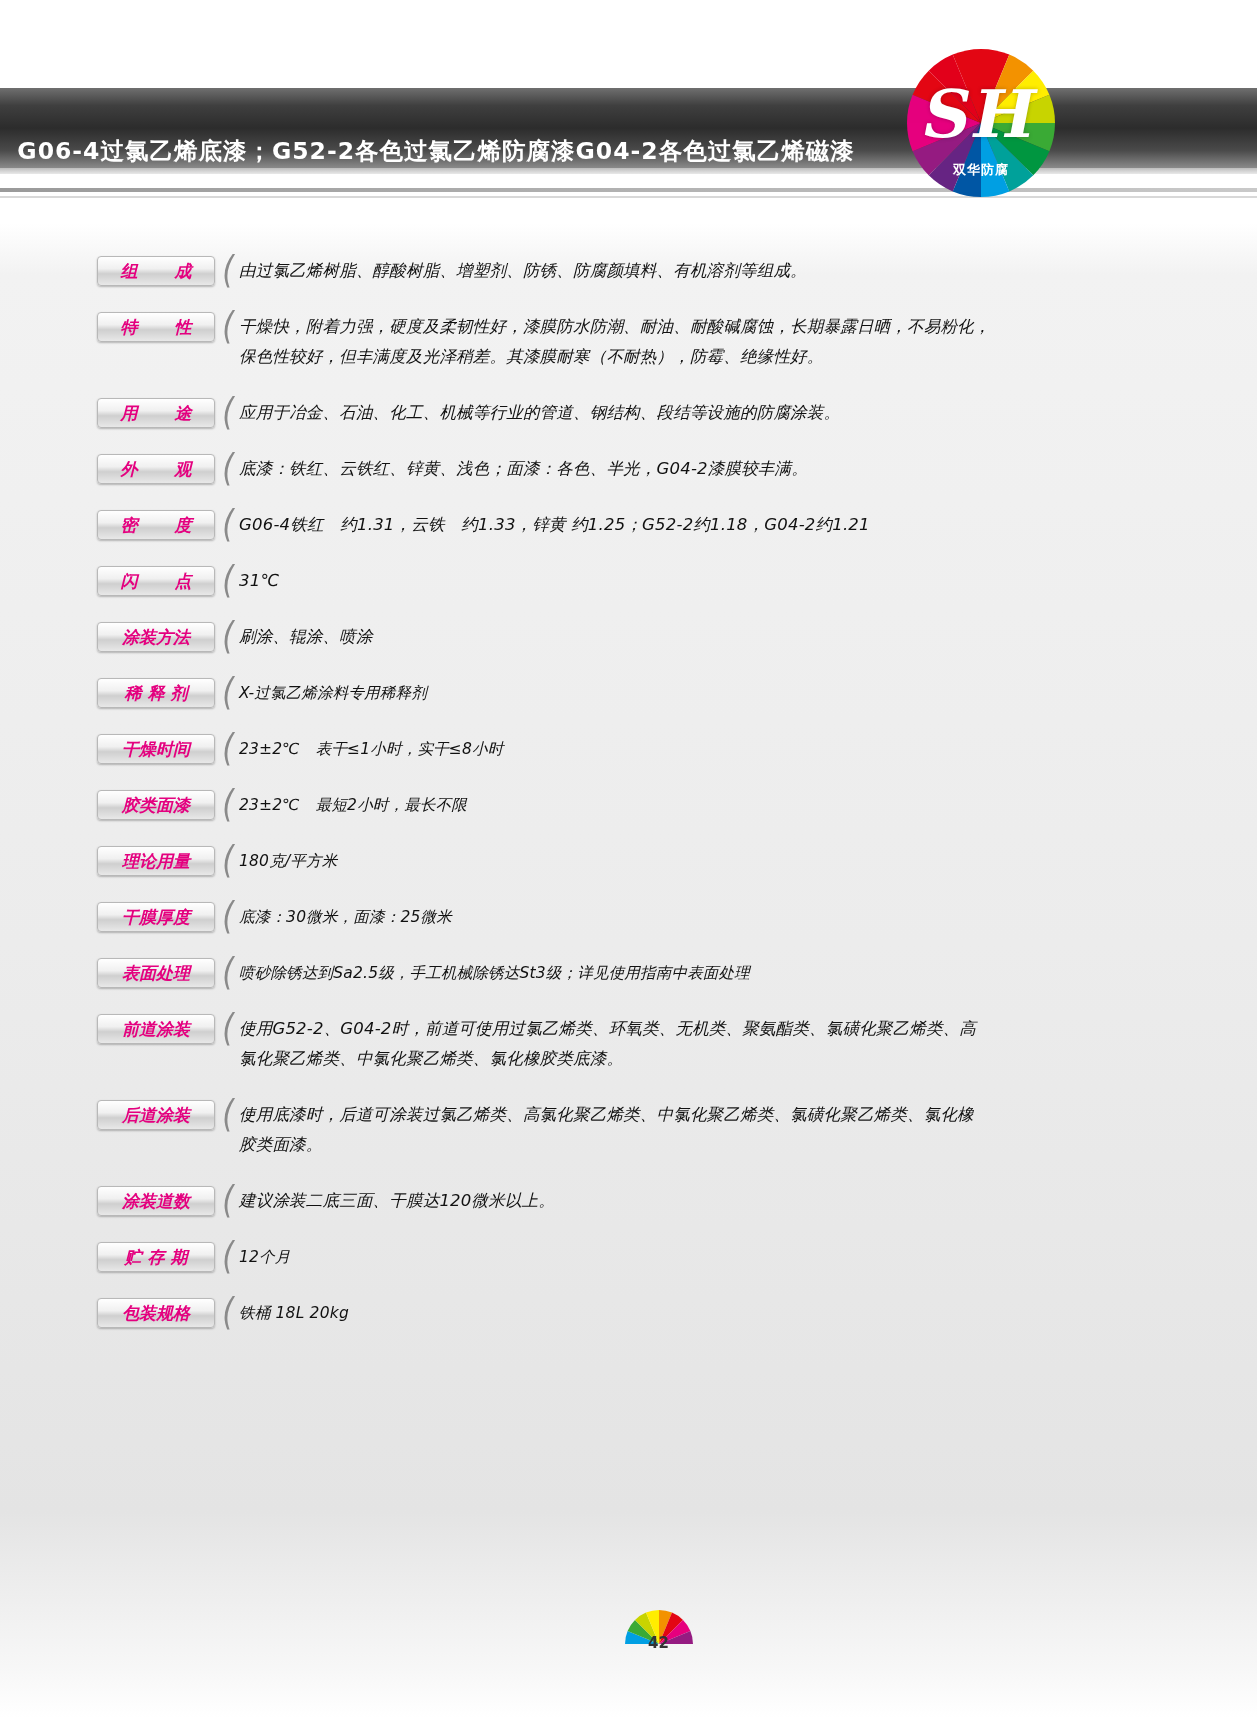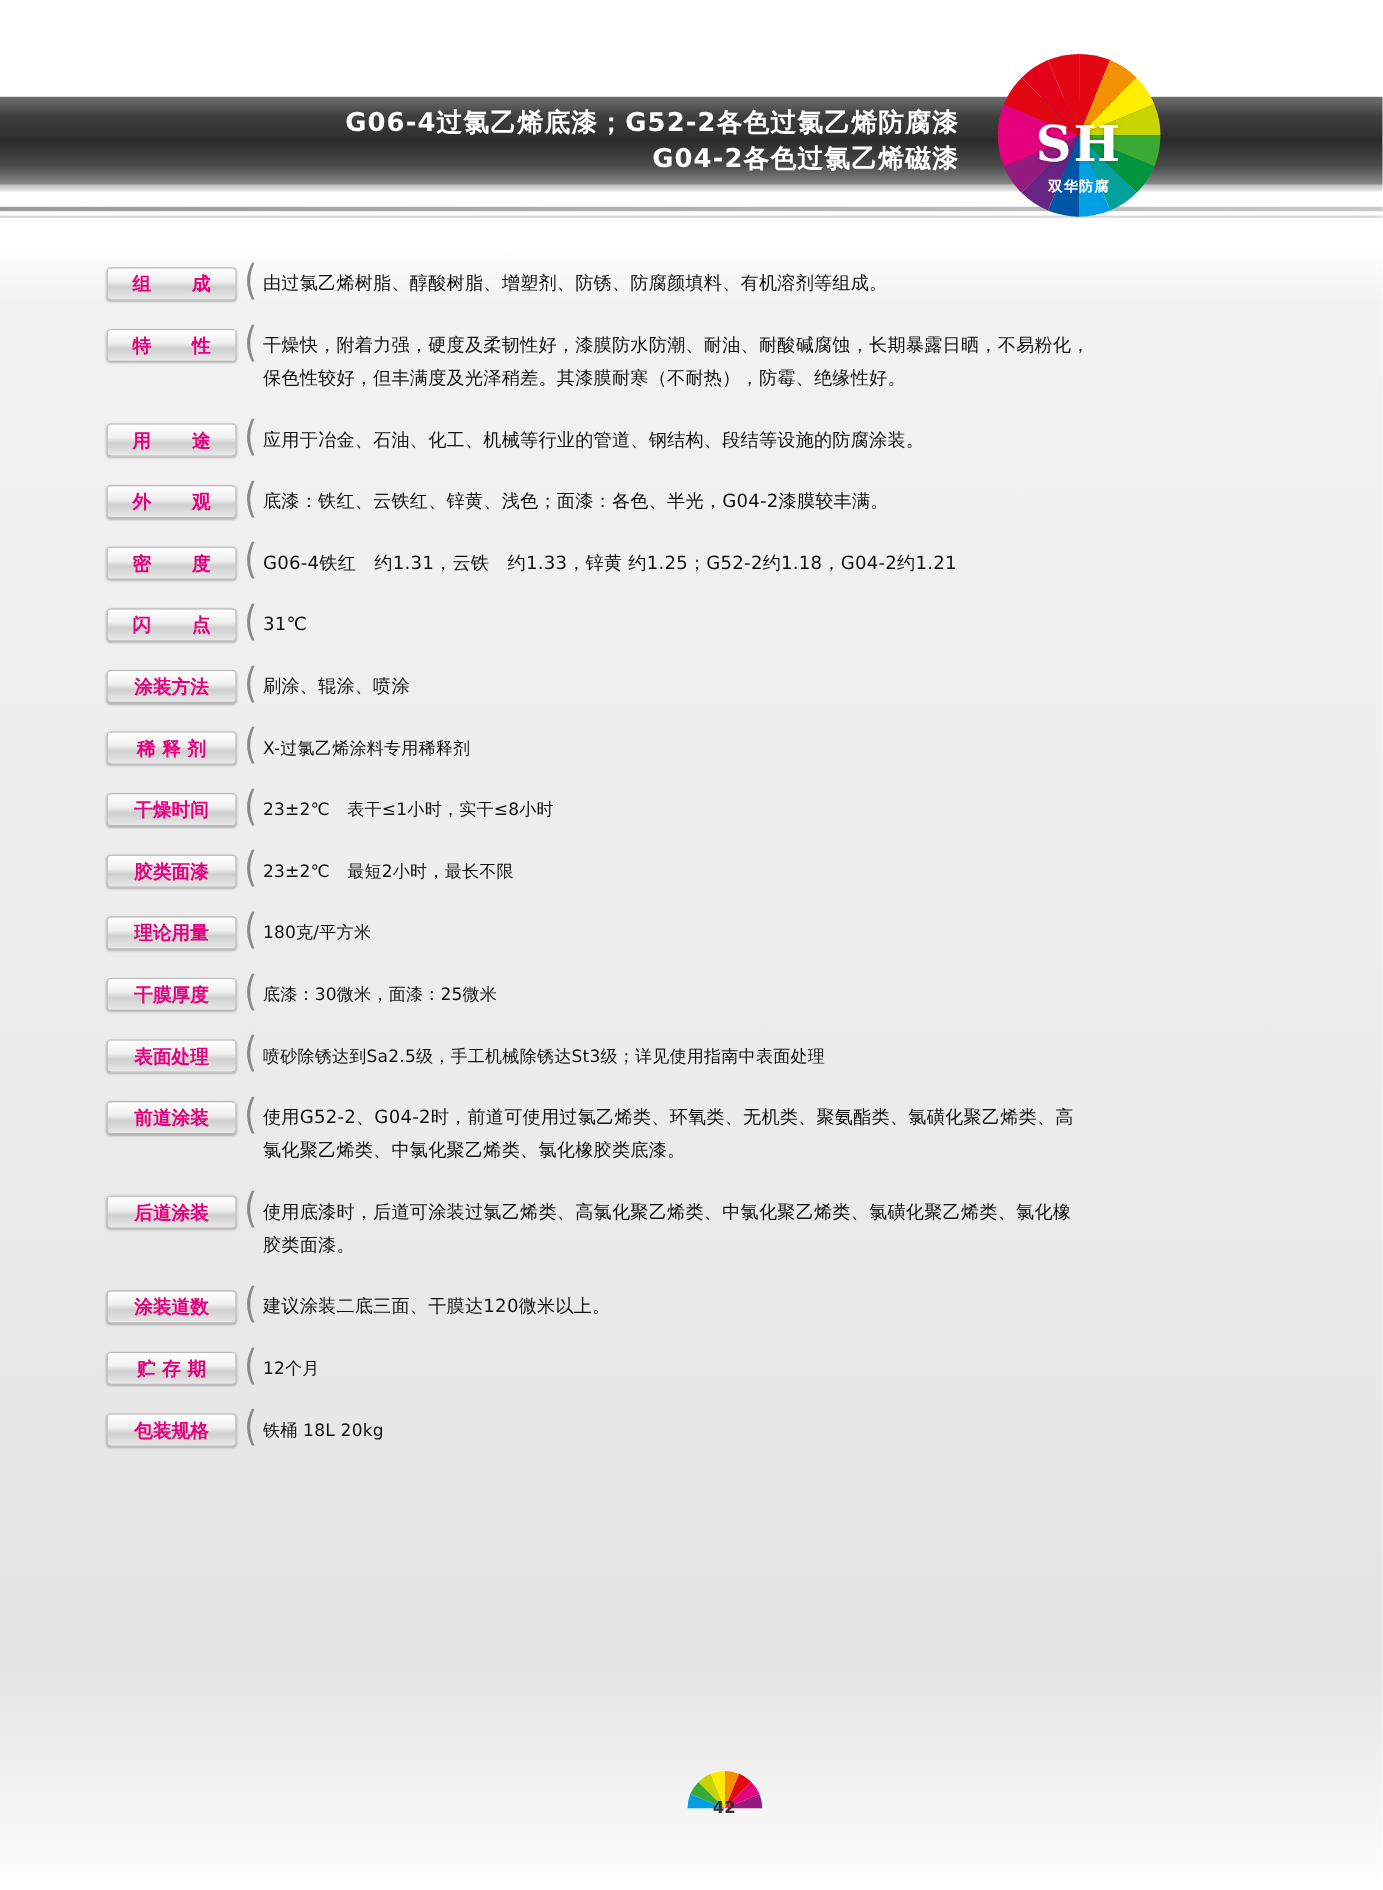--- a/index.html
+++ b/index.html
@@ -22,56 +22,56 @@
   .header-bar{
     position:absolute;left:0;top:0;width:1257px;height:80px;
     background:linear-gradient(to bottom,#6f6f6f 0%,#3f3f3f 22%,#2c2c2c 50%,#4a4a4a 78%,#8a8a8a 100%);
   }
   .header-bar:after{
     content:"";position:absolute;left:0;right:0;bottom:-6px;height:6px;
     background:linear-gradient(to bottom,#bdbdbd,#e9e9e9);
   }
   .header-title{
     position:absolute;left:0;top:0;width:900px;height:80px;
-    display:flex;flex-direction:column;justify-content:center;align-items:flex-end;
+    display:flex;flex-direction:row;justify-content:center;align-items:flex-end;
     color:#ffffff;font-weight:bold;font-size:23.5px;letter-spacing:1px;
     line-height:33px;text-align:right;padding-right:28px;box-sizing:border-box;
   }
   .header-line{white-space:nowrap;}
   .header-rule{
     position:absolute;left:0;top:188px;width:1257px;height:4px;
     background:linear-gradient(to right,#9a9a9a,#c9c9c9);
   }
   .header-rule2{
     position:absolute;left:0;top:196px;width:1257px;height:2px;
     background:#d8d8d8;
   }
   
   .logo{
     position:absolute;left:905px;top:47px;width:152px;height:152px;
   }
   .logo svg{display:block;}
   .logo-letters{
-    position:absolute;left:0;top:16px;width:152px;height:152px;
+    position:absolute;left:0;top:0;width:152px;height:152px;
     display:flex;align-items:center;justify-content:center;
     font-family:"DejaVu Serif","Liberation Serif",serif;
-    font-weight:bold;font-size:45px;color:#ffffff;
+    font-weight:bold;font-size:66px;color:#ffffff;
     letter-spacing:2px;
     text-shadow:0 0 4px rgba(0,0,0,.25);
-    padding-bottom:18px;box-sizing:border-box;
+    padding-bottom:18px;box-sizing:border-box;font-style:italic;
   }
   .logo-sub{
     position:absolute;left:0;bottom:20px;width:152px;
     text-align:center;font-size:13px;color:#ffffff;font-weight:bold;
     letter-spacing:1px;
     font-family:Liberation Mono, monospace;
   }
   
   .rows{
-    position:absolute;left:0;top:243px;width:1257px;
+    position:absolute;left:0;top:256px;width:1257px;font-style:italic;
   }
   .row{
     position:relative;
     display:flex;align-items:flex-start;
     margin-bottom:26px;
     padding-left:97px;
   }
   .label{
     position:relative;
     width:118px;min-width:118px;height:30px;

